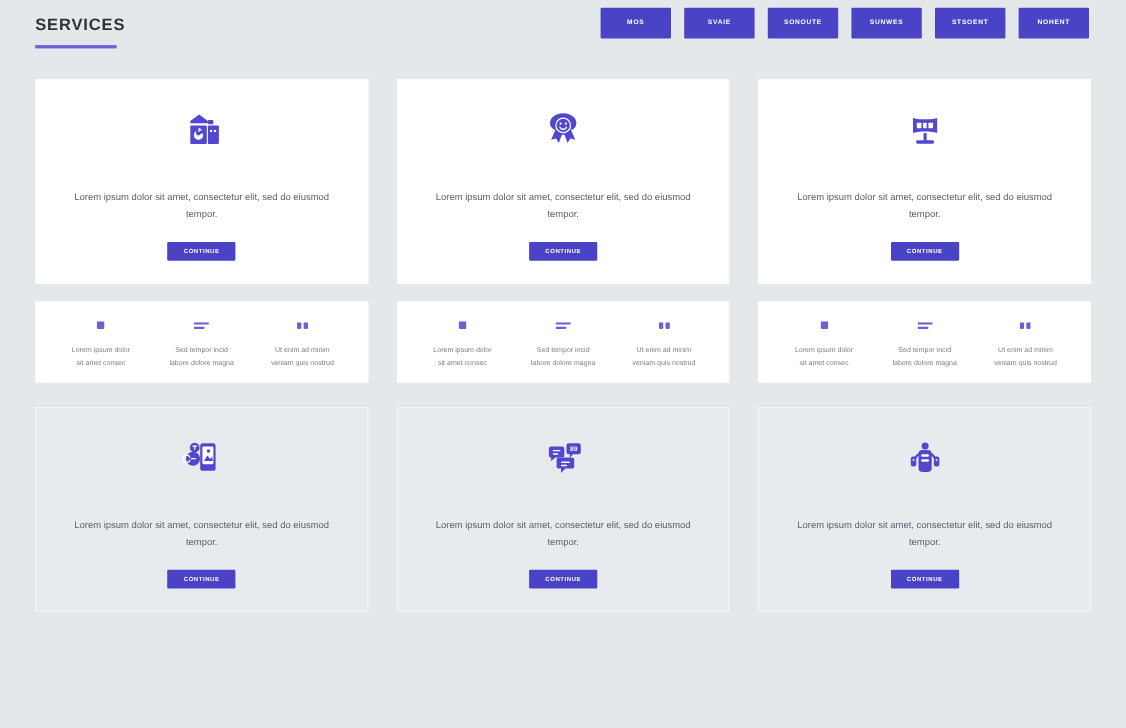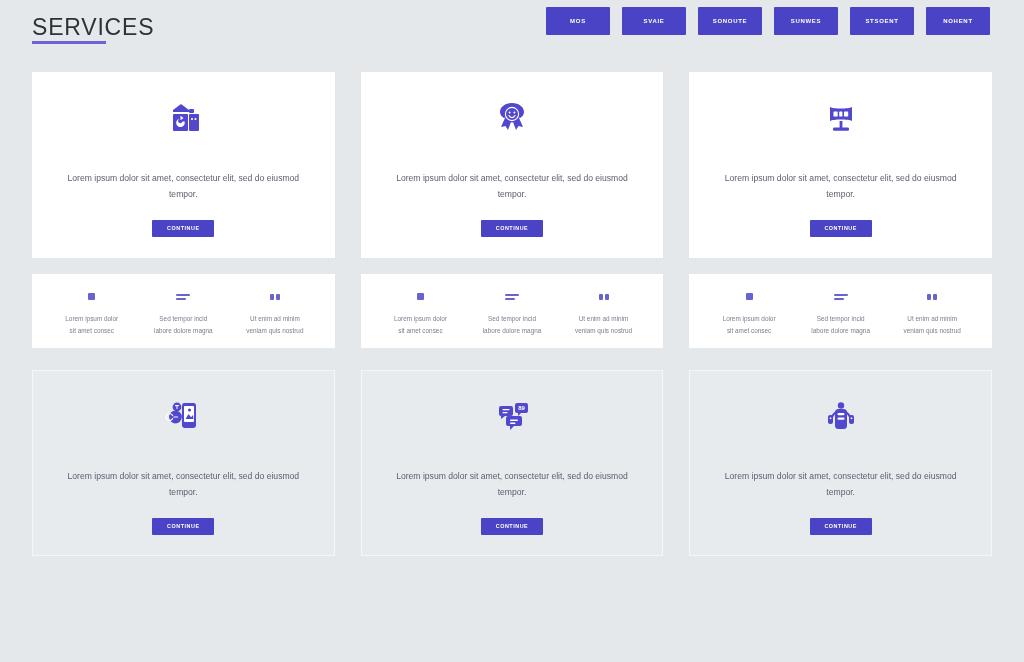--- a/index.html
+++ b/index.html
@@ -67,22 +67,22 @@
   .titlebar {
     position: relative;
     height: 52px;
     margin-top: 6px;
   }
 
   .section-title {
     position: absolute;
     left: 16px;
     top: 8px;
-    font-size: 23px;
-    font-weight: 400;
+    font-size: 15px;
+    font-weight: 700;
     letter-spacing: 0.8px;
     color: #2e3138;
     text-transform: uppercase;
     filter: blur(0.3px);
   }
 
   .title-underline {
     position: absolute;
     left: 16px;
     top: 35px;

